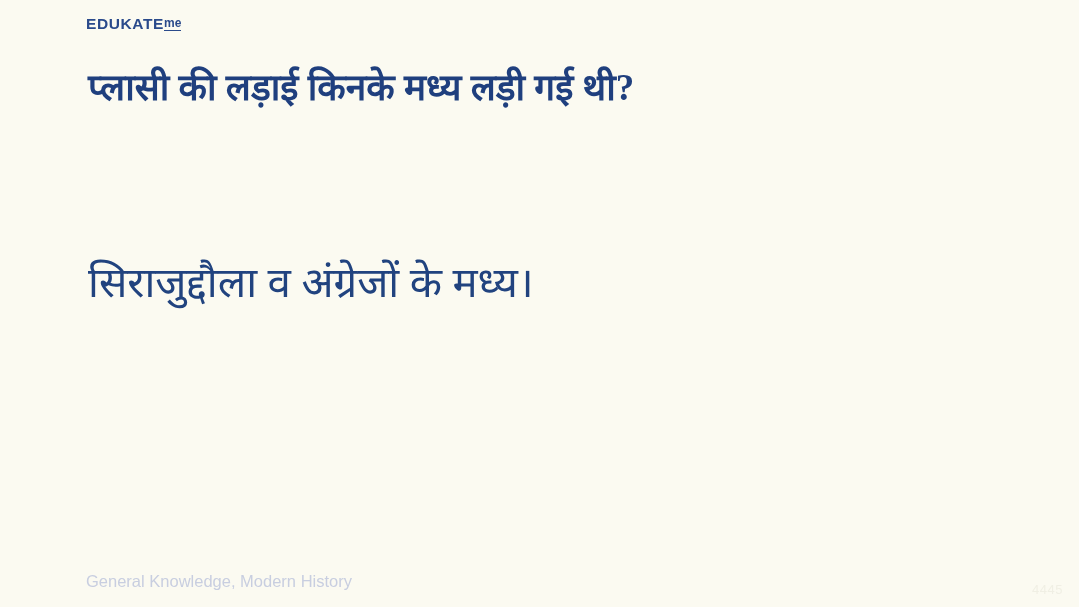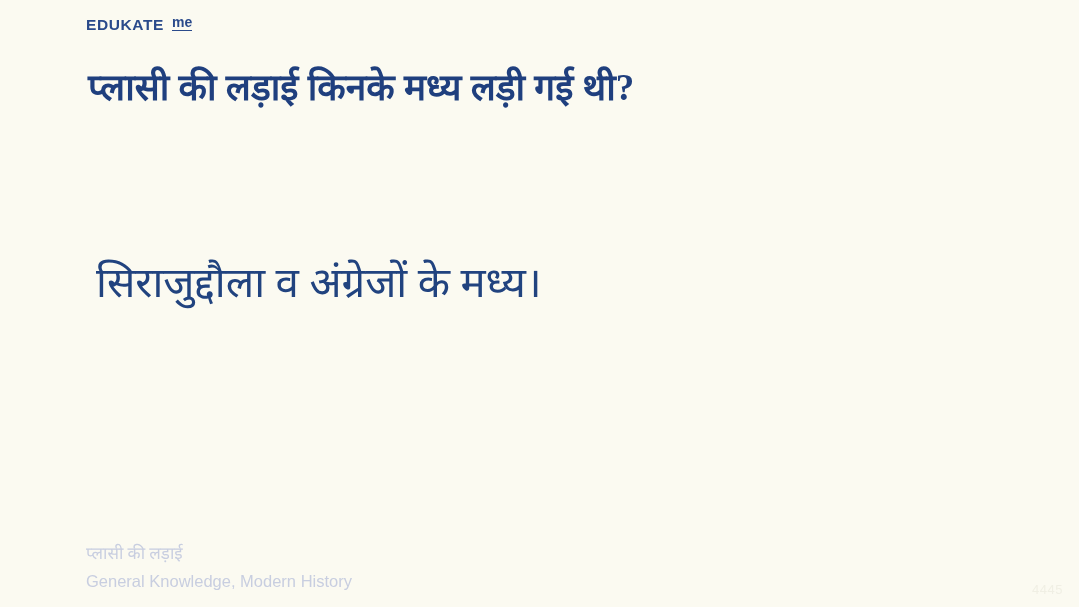--- a/index.html
+++ b/index.html
@@ -34,27 +34,27 @@
   }
   .brand-name {
     font-family: "Liberation Sans", sans-serif;
     font-weight: bold;
     font-size: 15.5px;
     letter-spacing: 0.6px;
     color: #2A4A8B;
   }
   .brand-suffix {
     font-family: "Liberation Sans", sans-serif;
-    font-size: 14px;
+    font-size: 12px;
     font-weight: bold;
     color: #2A4A8B;
     border-bottom: 1.4px solid #2A4A8B;
     line-height: 1;
     padding-bottom: 1px;
-    margin-left: 8px;
+    margin-left: 0;
     position: relative;
     top: -1px;
   }
 
   
   .question {
     position: absolute;
     left: 88px;
     top: 62px;
     width: 900px;
@@ -62,21 +62,21 @@
     font-weight: bold;
     font-size: 37px;
     line-height: 1.38;
     color: #1F3F7E;
     letter-spacing: 0px;
   }
 
   
   .answer {
     position: absolute;
-    left: 96px;
+    left: 88px;
     top: 255px;
     width: 900px;
     font-family: "Liberation Serif", "DejaVu Serif", serif;
     font-weight: normal;
     font-size: 42px;
     line-height: 1.35;
     color: #21437F;
   }
 
   
@@ -125,19 +125,18 @@
   <div class="brand">
     <span class="brand-name">EDUKATE</span>
       <span class="brand-suffix">me</span>
   </div>
 
   <div class="question">प्लासी की लड़ाई किनके मध्य लड़ी गई थी?</div>
 
   <div class="answer">सिराजुद्दौला व अंग्रेजों के मध्य।</div>
 
   <div class="footer">
-    <div class="footer-line footer-topic">प्लासी की लड़ाई</div>
     <div class="footer-line footer-subject">General Knowledge, Modern History</div>
   </div>
 
   <div class="slide-number">4445</div>
 
 </div>
 
 </body></html>

